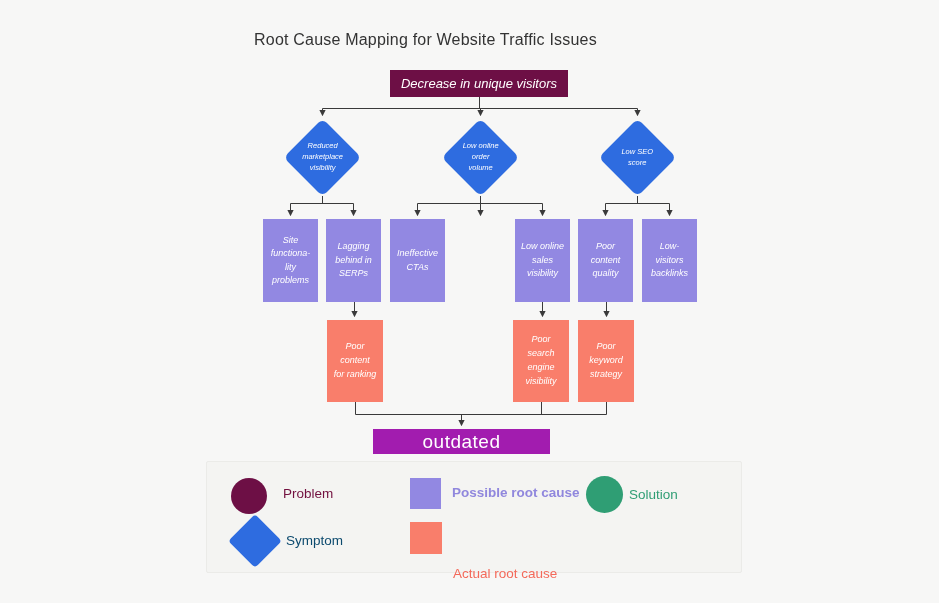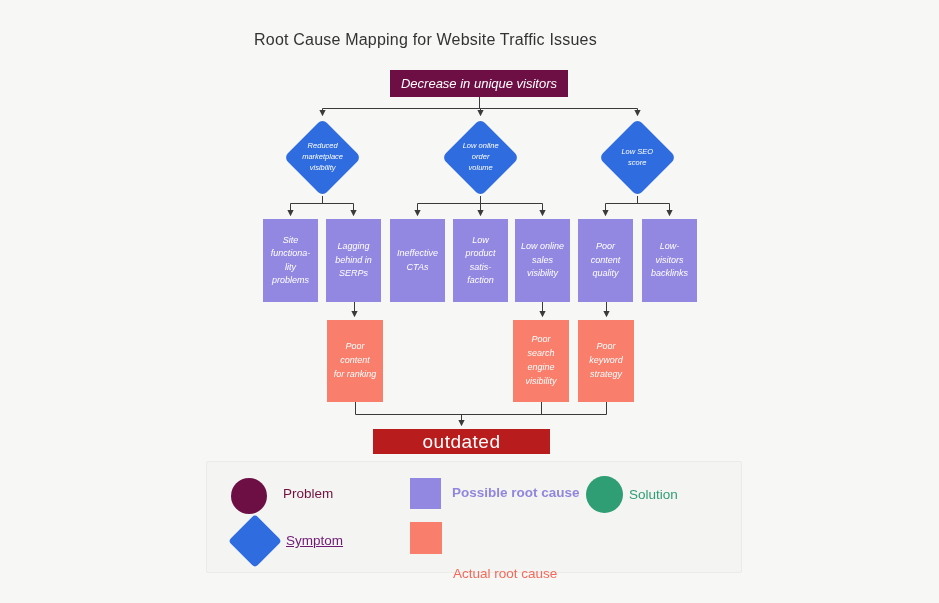--- a/index.html
+++ b/index.html
@@ -71,21 +71,21 @@
     top: 320px;
     width: 56px; height: 82px;
     background: #f97e6b;
     display: flex; align-items: center; justify-content: center;
   }
   .actual-box .node-label { font-size: 9px; line-height: 1.55; }
   .solution-box {
     position: absolute;
     left: 373px; top: 429px;
     width: 177px; height: 25px;
-    background: #b91c1c;
+    background: #a21caf;
     display: flex; align-items: center; justify-content: center;
   }
   .solution-box .node-label {
     font-style: normal;
     font-weight: 400;
     font-size: 19px;
     letter-spacing: 0.5px;
   }
   .legend {
     position: absolute;
@@ -180,26 +180,20 @@
   </div>
   <div class="cause-box" style="left:326px;">
     <span class="node-label">Lagging
 behind in
 SERPs</span>
   </div>
   <div class="cause-box" style="left:390px;">
     <span class="node-label">Ineffective
 CTAs</span>
   </div>
-  <div class="cause-box" style="left:453px;">
-    <span class="node-label">Low
-product
-satis-
-faction</span>
-  </div>
   <div class="cause-box" style="left:515px;">
     <span class="node-label">Low online
 sales
 visibility</span>
   </div>
   <div class="cause-box" style="left:578px;">
     <span class="node-label">Poor
 content
 quality</span>
   </div>
@@ -228,21 +222,21 @@
 
   <div class="solution-box">
     <span class="node-label">outdated</span>
   </div>
 
   <div class="legend">
     <div class="swatch circle" style="left:24px; top:16px; width:36px; height:36px; background:#6d0f45;"></div>
     <span class="legend-label" style="left:76px; top:24px; color:#72103f;">Problem</span>
 
     <div class="swatch diamond-shape" style="left:29px; top:60px; width:38px; height:38px; background:#2e6ce0;"></div>
-    <span class="legend-label" style="left:79px; top:71px; color:#701a75;text-decoration:underline;">Symptom</span>
+    <span class="legend-label" style="left:79px; top:71px; color:#0c4a6e;">Symptom</span>
 
     <div class="swatch" style="left:203px; top:16px; width:31px; height:31px; background:#9288e2;"></div>
     <span class="legend-label" style="left:245px; top:23px; color:#9087dd;font-weight:bold;">Possible root cause</span>
 
     <div class="swatch" style="left:203px; top:60px; width:32px; height:32px; background:#f97e6b;"></div>
     <span class="legend-label" style="left:246px; top:67px; color:#f4695a;margin-top:37px;">Actual root cause</span>
 
     <div class="swatch circle" style="left:379px; top:14px; width:37px; height:37px; background:#2f9e74;"></div>
     <span class="legend-label" style="left:415px; top:25px; color:#2f9e74;padding-left:7px;">Solution</span>
   </div>

